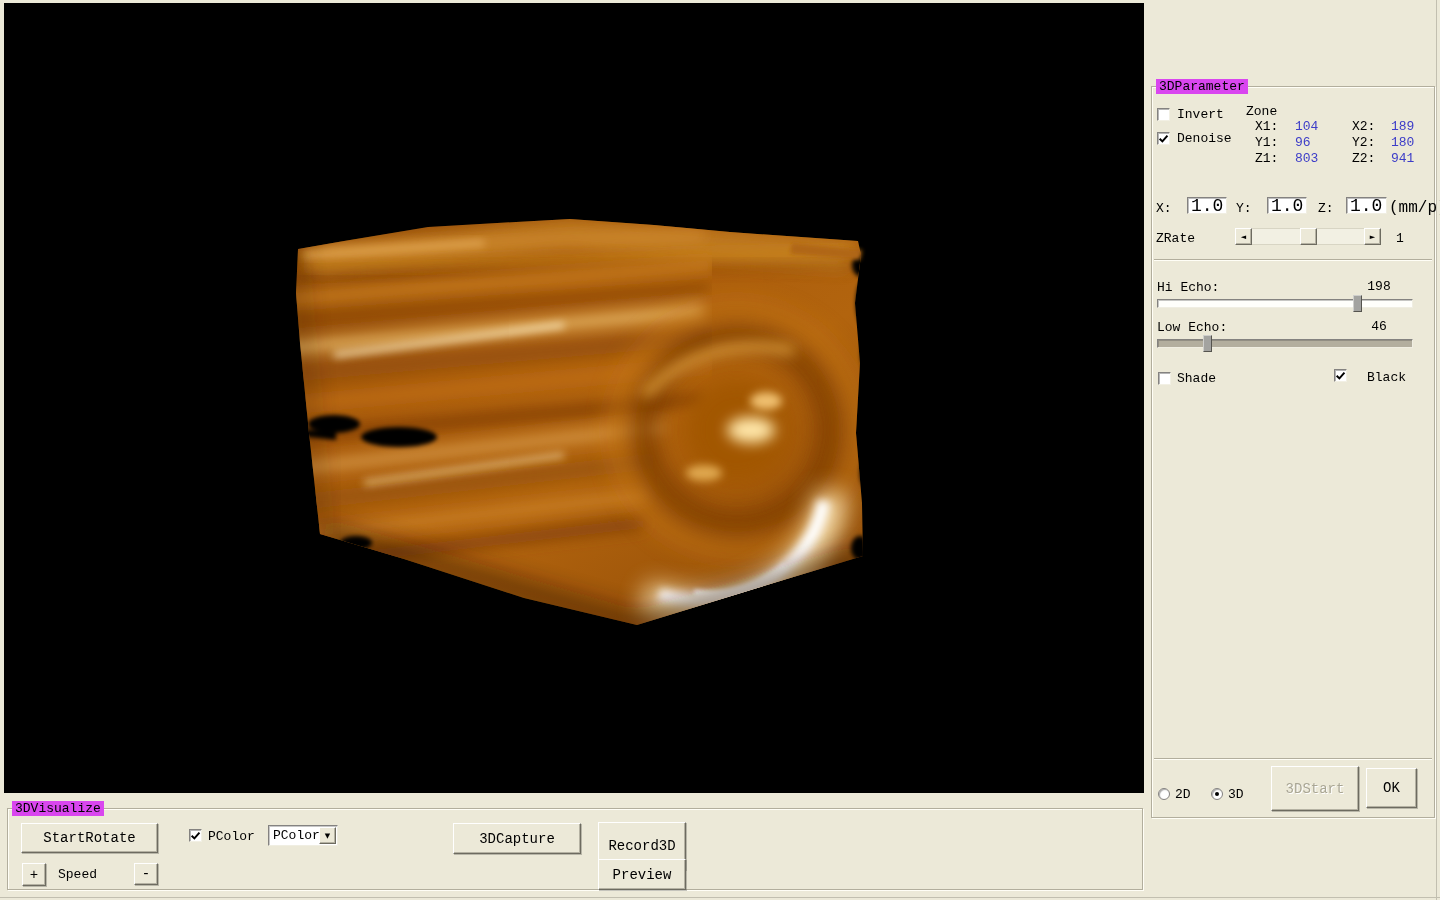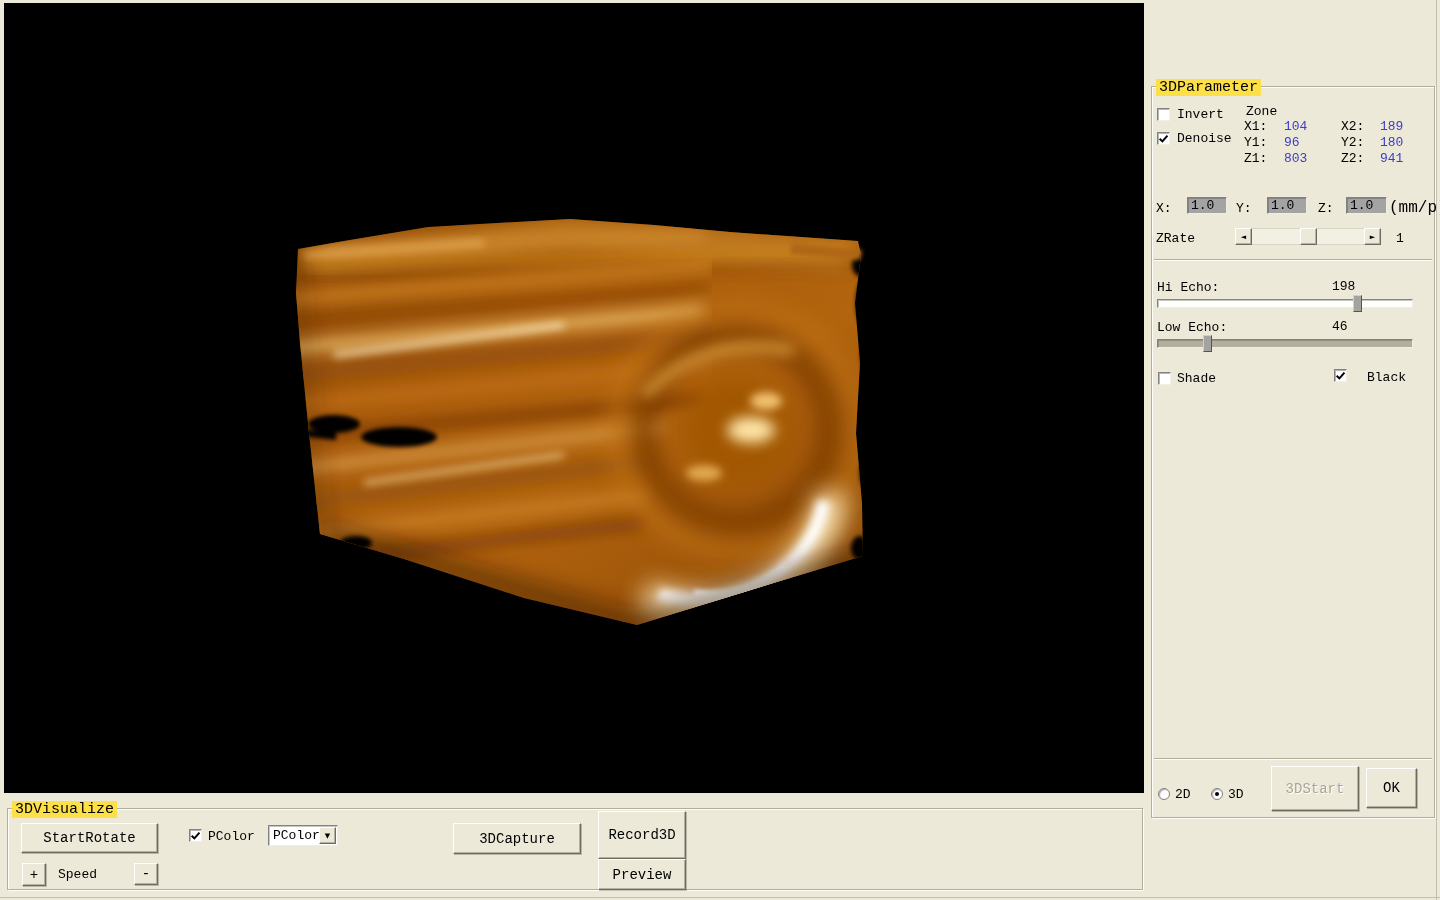--- a/index.html
+++ b/index.html
@@ -7,25 +7,25 @@
   body { font-family:"Liberation Mono","DejaVu Sans Mono",monospace; font-size:13px; color:#000; }
   #app { position:relative; width:1440px; height:900px; background:#ece9d8; }
 
   
   .viewport { position:absolute; left:4px; top:3px; width:1140px; height:790px; background:#000; }
   .viewport svg { position:absolute; left:0; top:0; }
 
   
   .groupbox { position:absolute; border:1px solid #b2ae9d;
               box-shadow: inset 1px 1px 0 #fffef6, 1px 1px 0 #fffef6; }
-  .legend { position:absolute; top:-8px; left:4px; background:#fde047; padding:0 3px;
-            font-size:15px; white-space:nowrap; }
+  .legend { position:absolute; top:-8px; left:4px; background:#d946ef; padding:0 3px;
+            font-size:13px; white-space:nowrap; }
 
   .lbl { position:absolute; white-space:nowrap; }
-  .val-right { position:absolute; text-align:left; }
+  .val-right { position:absolute; text-align:center; }
 
   
   .btn { position:absolute; background:#ece9d8; border:1px solid;
          border-color:#ffffff #6d6b60 #6d6b60 #ffffff;
          box-shadow: inset -1px -1px 0 #b5b2a3, 1px 1px 0 rgba(90,88,80,.35);
          display:flex; align-items:center; justify-content:center;
          font-size:14px; cursor:pointer; user-select:none; }
   .btn.disabled { color:#a9a694; text-shadow:1px 1px 0 #fff; cursor:default;font-family:Liberation Mono, monospace; }
 
   .cb { position:absolute; width:13px; height:13px; background:#fff; border:1px solid;
@@ -34,24 +34,24 @@
   .cb svg { position:absolute; left:0px; top:0px; width:11px; height:11px; display:none; }
   .cb.on svg { display:block; }
   .cb svg polyline { fill:none; stroke:#000; stroke-width:1.8; }
 
   .radio { position:absolute; width:12px; height:12px; border-radius:50%; background:#fff;
            border:1px solid #848280; box-shadow: inset 1px 1px 1px rgba(70,70,70,.45); }
   .radio .dot { display:none; position:absolute; left:3px; top:3px; width:4px; height:4px;
                 border-radius:50%; background:#000; }
   .radio.on .dot { display:block; }
 
-  .tfield { position:absolute; background:#a3a3a3; border:1px solid;
+  .tfield { position:absolute; background:#ffffff; border:1px solid;
             border-color:#848280 #f0eee2 #f0eee2 #848280;
             box-shadow: inset 1px 1px 0 rgba(70,70,70,.35);
-            font-family:inherit; font-size:13px; padding:0 3px; height:17px; }
+            font-family:inherit; font-size:18px; padding:0 3px; height:17px; }
 
   .sep { position:absolute; height:2px; border-top:1px solid #b2ae9d; border-bottom:1px solid #fffef6; }
 
   
   .scrollbar { position:absolute; height:17px; background:#f2f0e3;
                box-shadow: inset 0 0 0 1px #d8d5c4; }
   .sb-btn { position:absolute; top:0; width:17px; height:17px; background:#ece9d8;
             border:1px solid; border-color:#fff #6d6b60 #6d6b60 #fff;
             box-shadow: inset -1px -1px 0 #b5b2a3;
             display:flex; align-items:center; justify-content:center;
@@ -78,21 +78,21 @@
   .combo-btn { position:absolute; right:1px; top:1px; width:17px; height:17px; background:#ece9d8;
                border:1px solid; border-color:#fff #6d6b60 #6d6b60 #fff;
                box-shadow: inset -1px -1px 0 #b5b2a3;
                display:flex; align-items:center; justify-content:center;
                font-size:7px; font-family:"DejaVu Sans",sans-serif; }
 
   .edge { position:absolute; background:#c2bfb0; }
   .blue { color:#3c3cc8; }
 
   .zone-grid { position:absolute; display:grid; grid-template-columns:40px 57px 39px 48px;
-               line-height:16px; font-size:13px; }
+               line-height:16px; font-size:13px;margin-left:11px; }
 </style>
 </head>
 <body>
 
 <div id="app">
 
   <div class="viewport">
     <svg width="1140" height="790" viewBox="0 0 1140 790">
       <defs>
         <linearGradient id="gBody" x1="0%" y1="0%" x2="85%" y2="100%">
@@ -287,21 +287,21 @@
     <span class="lbl" style="left:200px; top:20px;">PColor</span>
 
     <div class="combo" style="left:260px; top:16px; width:70px;">
       <span class="combo-text">PColor</span>
       <span class="combo-btn">
         <span>▼</span>
       </span>
     </div>
 
     <div class="btn" style="left:445px; top:14px; width:128px; height:31px;">3DCapture</div>
-    <div class="btn" style="left:590px; top:2px; width:88px; height:48px;">Record3D</div>
+    <div class="btn" style="left:590px; top:13px; width:88px; height:48px;">Record3D</div>
     <div class="btn" style="left:590px; top:50px; width:88px; height:31px;">Preview</div>
 
     <div class="btn" style="left:14px; top:54px; width:24px; height:23px;">+</div>
     <span class="lbl" style="left:50px; top:58px;">Speed</span>
     <div class="btn" style="left:126px; top:54px; width:24px; height:22px;">-</div>
   </div>
 
   <div class="edge" style="left:1436px; top:0; width:1px; height:900px;"></div>
   <div class="edge" style="left:0; top:897px; width:1440px; height:1px;"></div>
 </div>

